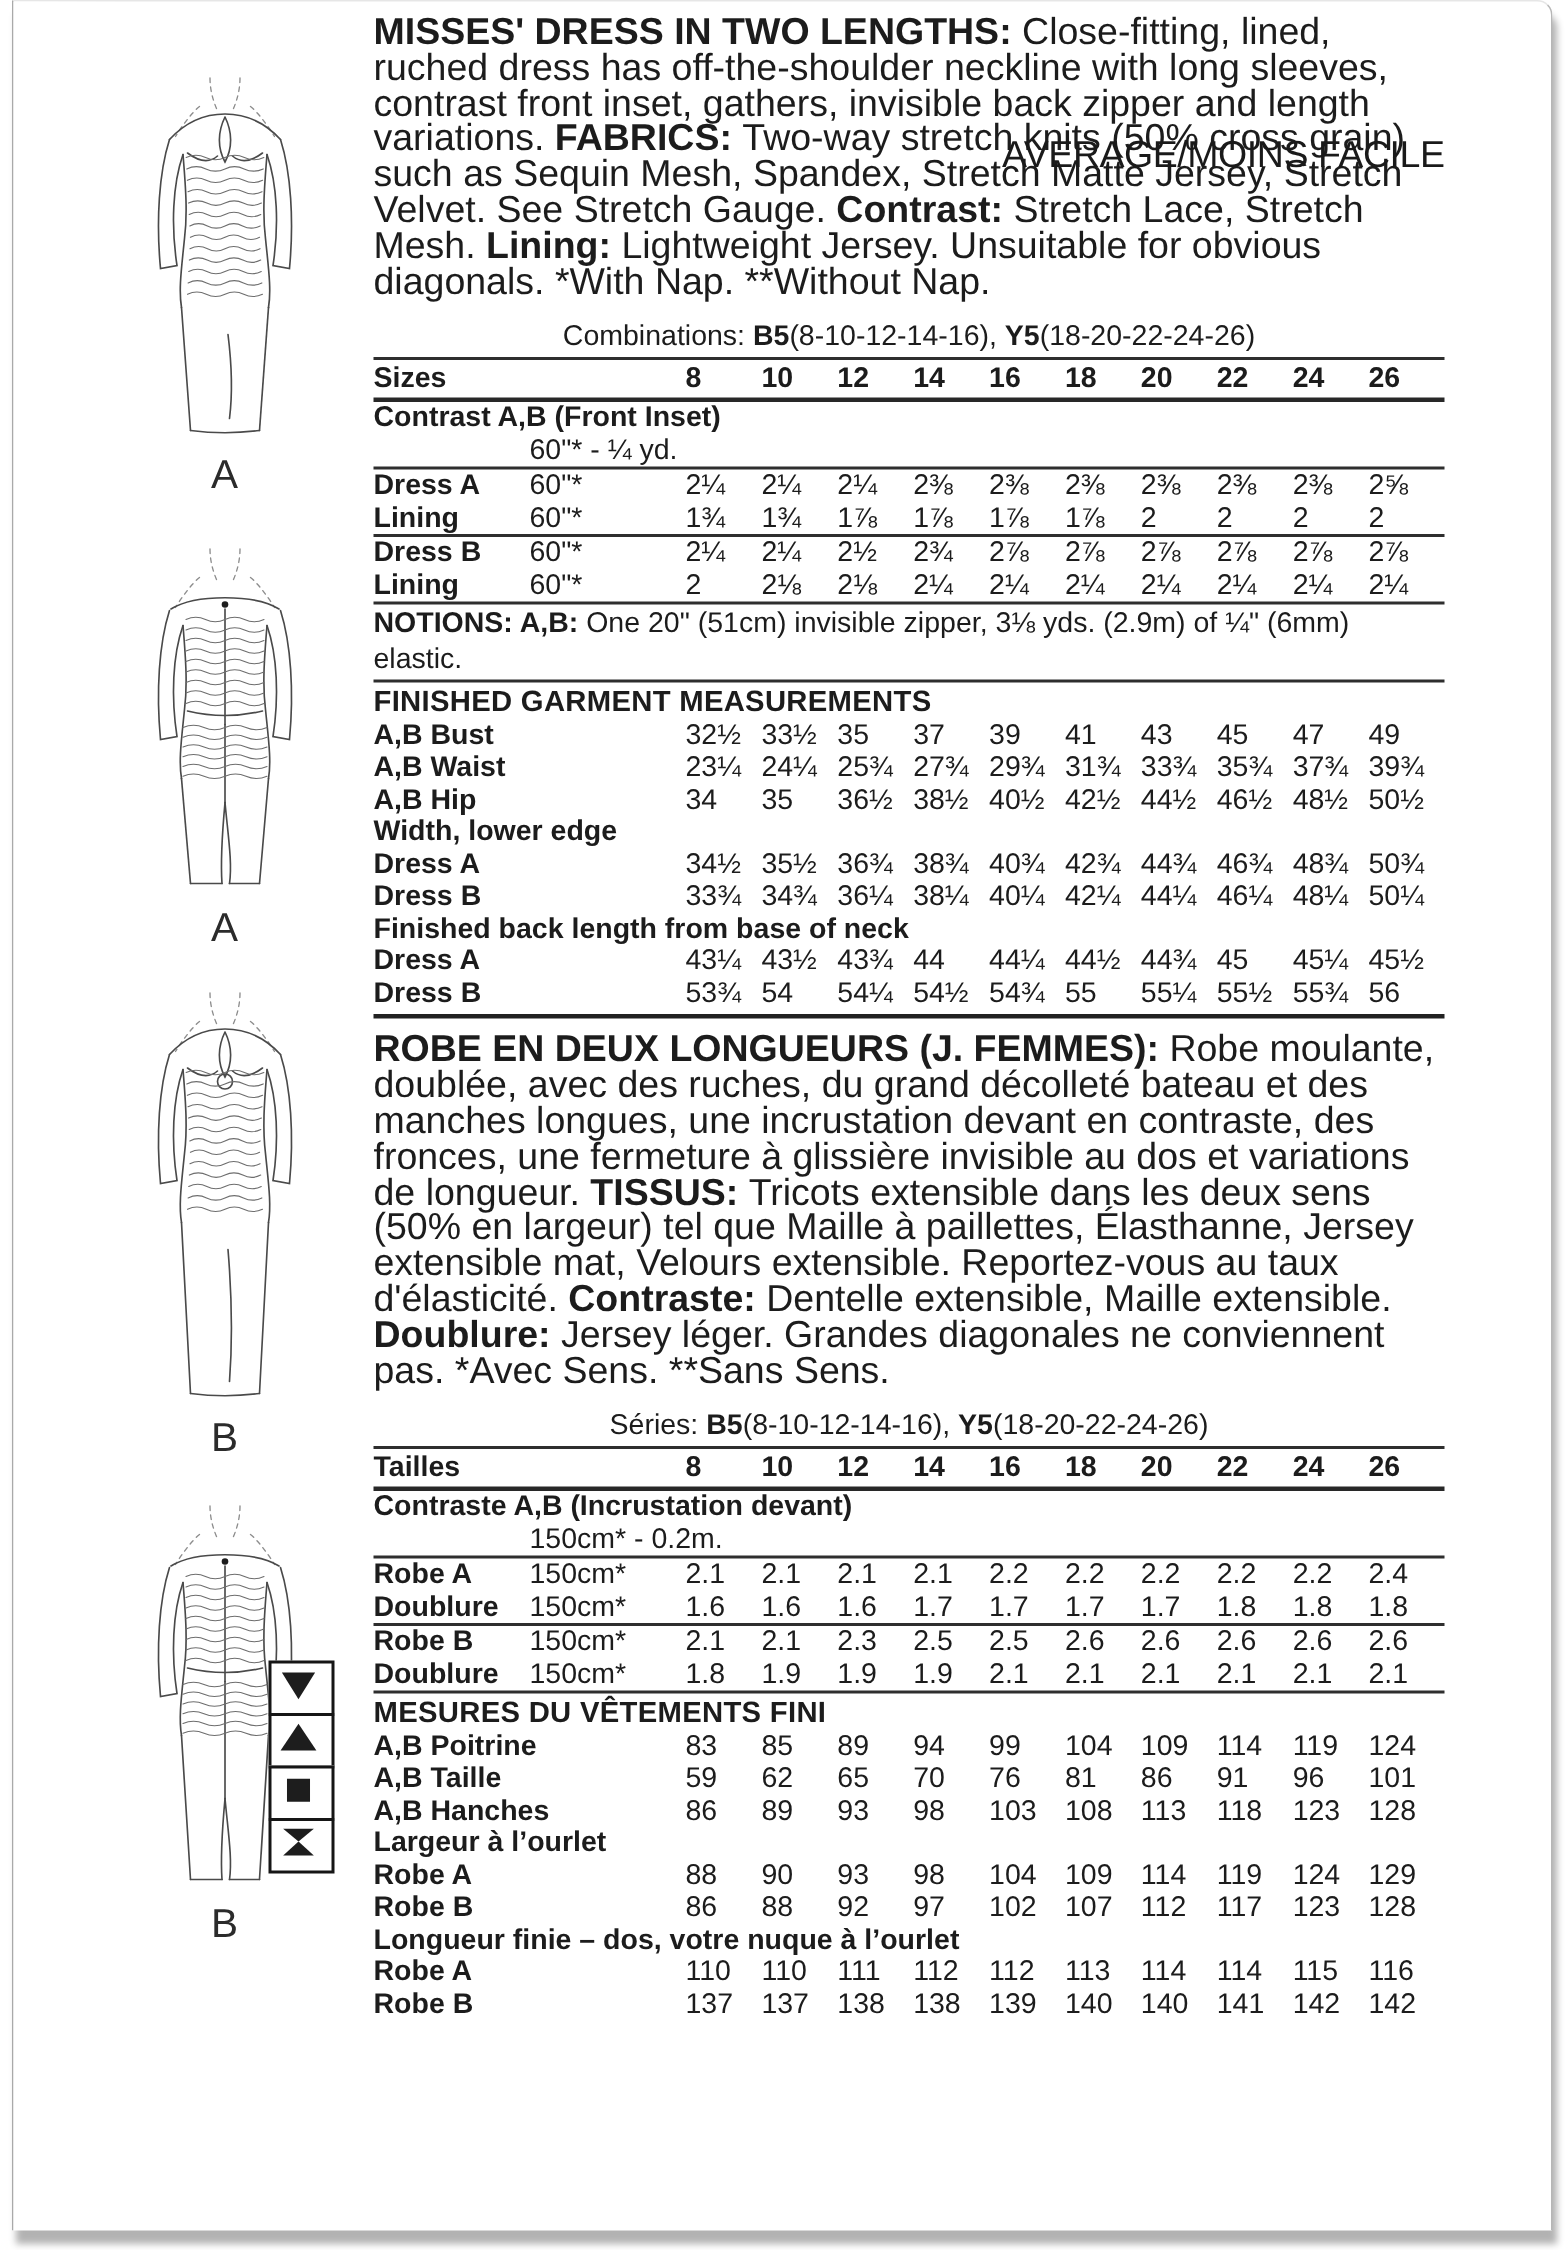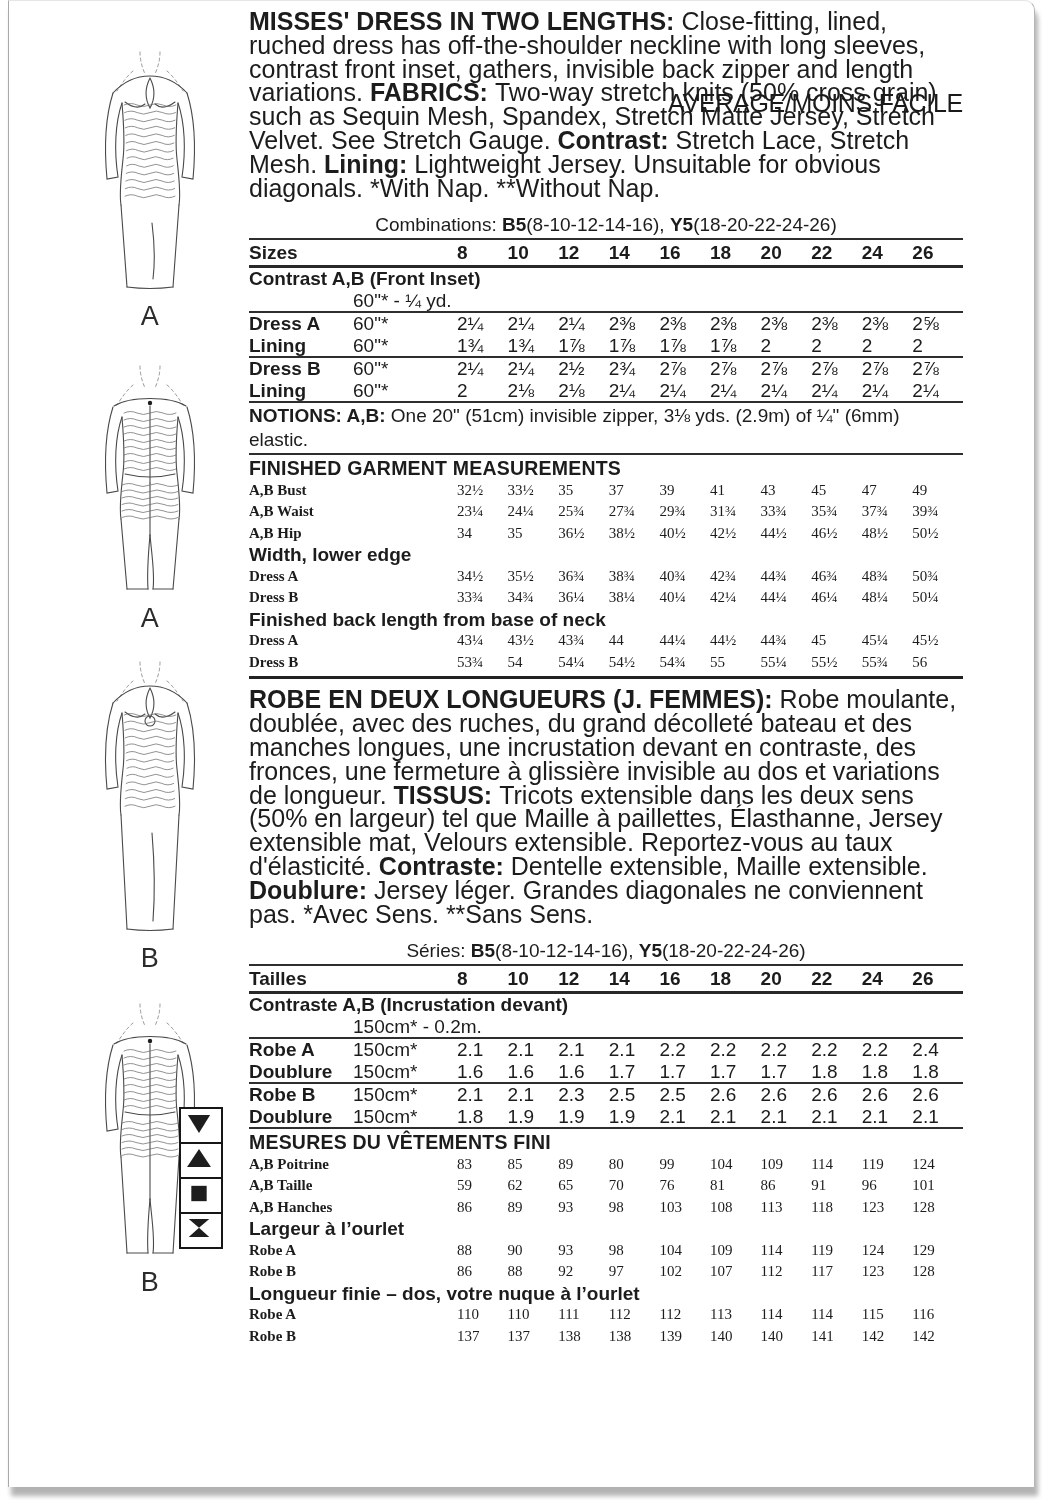--- a/index.html
+++ b/index.html
@@ -31,21 +31,21 @@
   .yardage{border-bottom:2px solid #2e2e2e;}
   .trow{display:grid;grid-template-columns:104px 104px repeat(10,50.6px);line-height:21.5px;font-size:19px;}
   .trow.thead{line-height:25px;border-bottom:3px solid #282828;}
   .note-title{font-size:19px;line-height:21.5px;}
   .note-value{font-size:19px;line-height:21.5px;margin-left:104px;}
   .tgroup{border-top:2px solid #2e2e2e;}
   .inline-note{font-size:19px;line-height:24px;border-bottom:2px solid #2e2e2e;padding:1px 0;}
   .meas{margin-top:2px;}
   .m-heading{font-size:19.5px;line-height:22.5px;font-weight:bold;letter-spacing:0.2px;}
   .m-sub{font-size:19px;line-height:21.5px;font-weight:bold;}
-  .mrow{display:grid;grid-template-columns:208px repeat(10,50.6px);line-height:21.5px;font-size:15px;font-family:Liberation Serif, serif;}
+  .mrow{display:grid;grid-template-columns:208px repeat(10,50.6px);line-height:21.5px;font-size:19px;}
   .meas-en{border-bottom:3px solid #222;padding-bottom:3px;}
   .desc-fr{margin-top:9px;}
 </style>
 </head>
 <body>
 
 <div class="page">
 
   <div>
     <figure class="fig" style="left:40px;top:30px;">
@@ -489,21 +489,21 @@
       </div>
 
 
     <div class="meas">
         <div class="m-heading">MESURES DU VÊTEMENTS FINI</div>
         <div class="mrow">
           <span class="ml bold">A,B Poitrine</span>
           <span class="cv">83</span>
           <span class="cv">85</span>
           <span class="cv">89</span>
-          <span class="cv">80</span>
+          <span class="cv">94</span>
           <span class="cv">99</span>
           <span class="cv">104</span>
           <span class="cv">109</span>
           <span class="cv">114</span>
           <span class="cv">119</span>
           <span class="cv">124</span>
         </div>
         <div class="mrow">
           <span class="ml bold">A,B Taille</span>
           <span class="cv">59</span>

